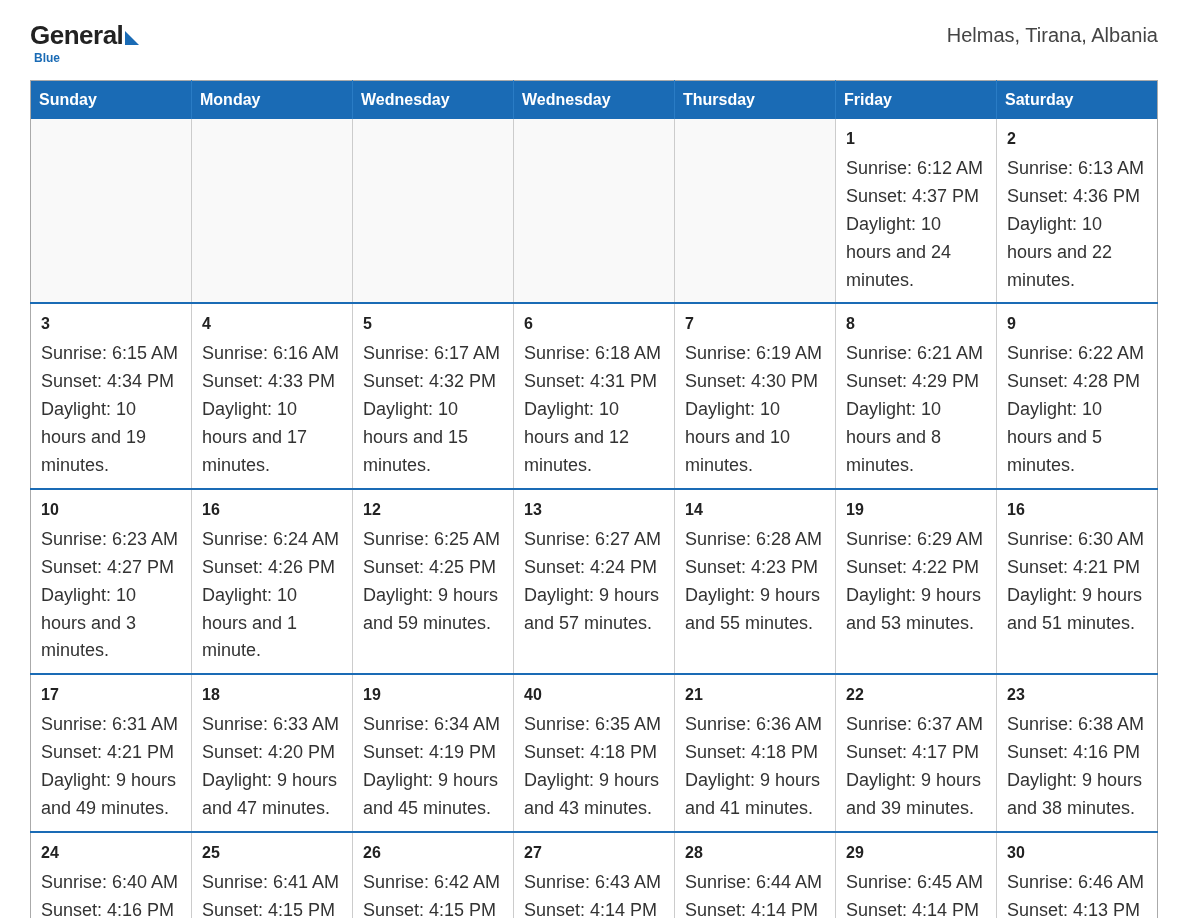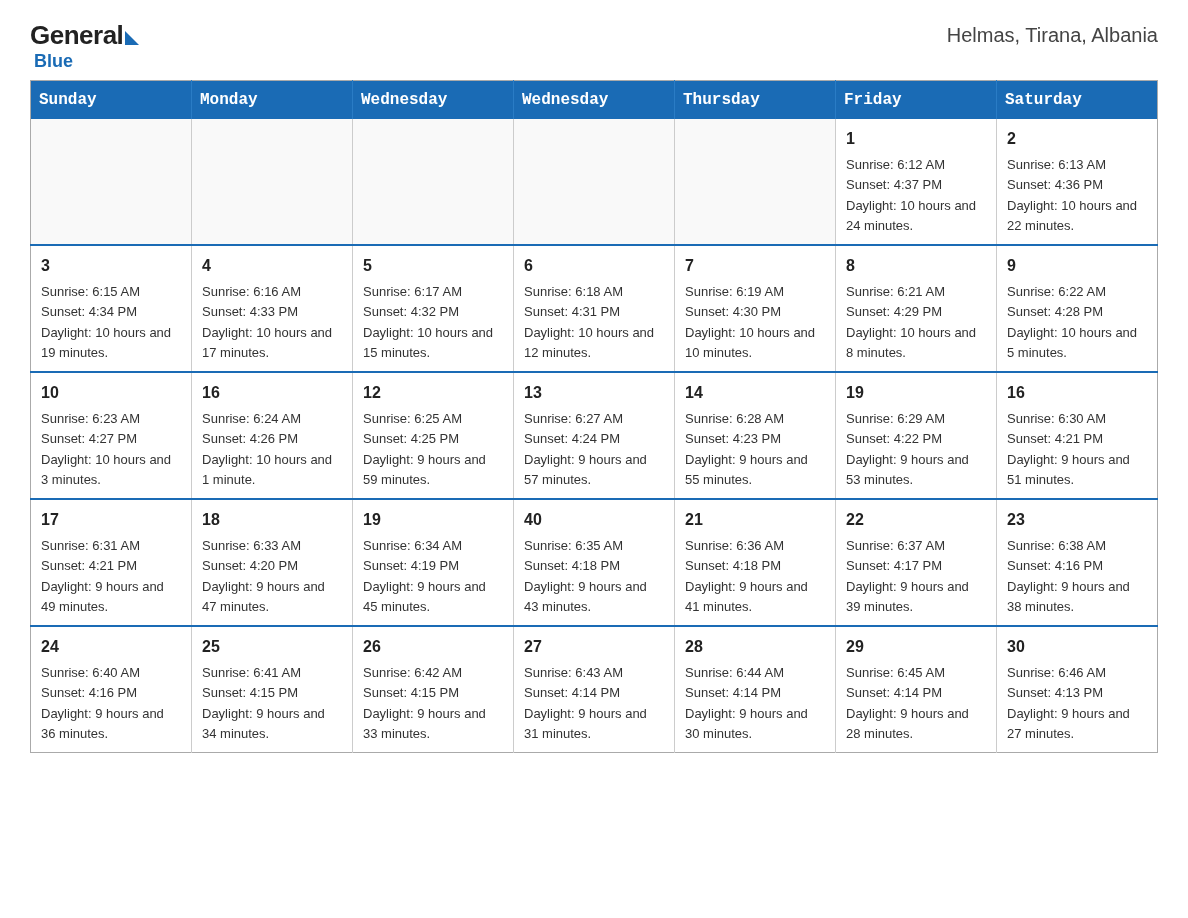--- a/index.html
+++ b/index.html
@@ -6,21 +6,21 @@
     body {
       font-family: Arial, sans-serif;
       background: #fff;
       padding: 20px 30px;
       color: #222;
     }
     .header {
       display: flex;
       justify-content: space-between;
       align-items: flex-start;
-      margin-bottom: 8px;
+      margin-bottom: 15px;
     }
     .logo {
       display: flex;
       flex-direction: column;
       align-items: flex-start;
     }
     .logo-top {
       display: flex;
       align-items: center;
     }
@@ -33,21 +33,21 @@
     .logo-arrow {
       width: 0;
       height: 0;
       border-left: 14px solid #1a6bb5;
       border-top: 14px solid transparent;
       border-bottom: 0px solid transparent;
       margin-left: 2px;
       margin-top: 4px;
     }
     .logo-bottom {
-      font-size: 18px;
+      font-size: 12px;
       color: #1a6bb5;
       font-weight: bold;
       margin-left: 4px;
     }
     .title-section {
       text-align: right;
     }
     .main-title {
       font-size: 48px;
       font-weight: bold;
@@ -67,21 +67,20 @@
     .calendar thead tr {
       background-color: #1a6bb5;
       color: #fff;
     }
     .calendar thead th {
       padding: 10px 8px;
       font-size: 16px;
       font-weight: bold;
       text-align: left;
       border-right: 1px solid #2a7cc5;
-      font-family: Liberation Mono, monospace;
     }
     .calendar thead th:last-child {
       border-right: none;
       margin-top: 9px;
     }
     .calendar tbody tr {
       border-bottom: 2px solid #1a6bb5;
     }
     .calendar tbody td {
       vertical-align: top;
@@ -96,21 +95,21 @@
     .calendar tbody td:last-child {
       border-right: none;
     }
     .day-number {
       font-size: 16px;
       font-weight: bold;
       display: block;
       margin-bottom: 4px;
     }
     .day-info {
-      font-size: 13px;
+      font-size: 18px;
       color: #333;
       line-height: 1.55;
     }
     .empty-cell {
       background: #f9f9f9;
     }
     tbody tr:last-child {
       border-bottom: 1px solid #aaa;
     }
   </style>

